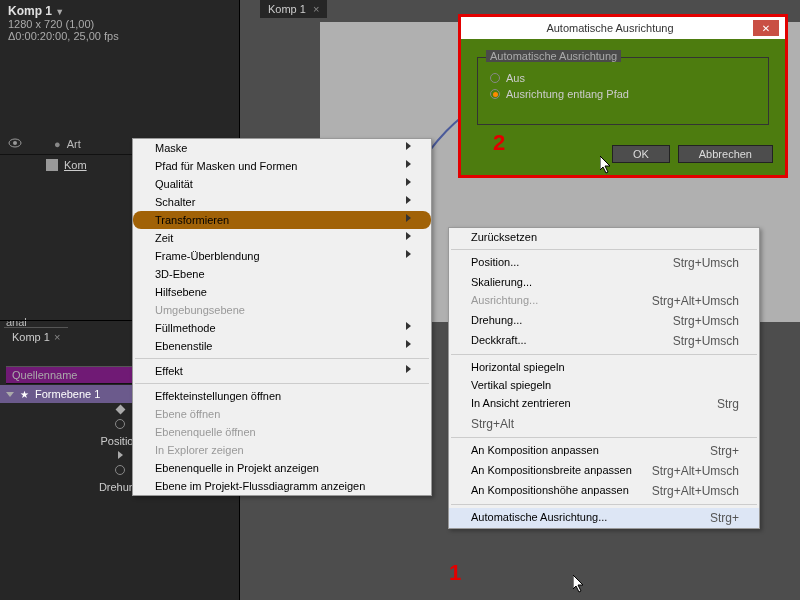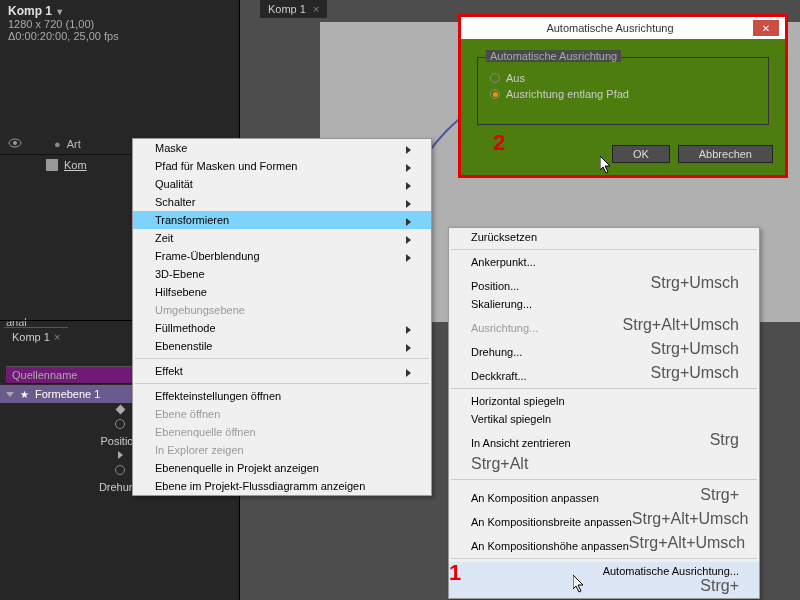--- a/index.html
+++ b/index.html
@@ -38,30 +38,30 @@
 
   
   .viewer { position: absolute; left: 240px; top: 0; right: 0; height: 600px; background: #4d4d4d; }
   .comp-tab-top { position: absolute; left: 20px; top: 0; color: #ccc; padding: 3px 8px; background: #262626; }
   .canvas { position: absolute; left: 80px; top: 22px; width: 480px; height: 300px; background: #b0b0b0; }
   .curve { position: absolute; left: 80px; top: 22px; }
 
   
   .menu { position: absolute; background: #f0f0f0; border: 1px solid #999; box-shadow: 2px 2px 4px rgba(0,0,0,.3); color: #000; }
   .menu1 { left: 132px; top: 138px; width: 300px; }
-  .menu-item { display: flex; justify-content: space-between; align-items: flex-end; padding: 3px 20px 3px 22px; white-space: nowrap; position: relative; }
-  .menu-item.highlighted { background: #7dd3fc; }
+  .menu-item { display: flex; justify-content: space-between; align-items: flex-start; padding: 3px 20px 3px 22px; white-space: nowrap; position: relative; }
+  .menu-item.highlighted { background: #a16207; border-radius: 8px; }
   .menu-item.disabled { color: #999; }
   .menu-sep { height: 1px; background: #ccc; margin: 3px 2px; }
   .submenu-arrow { width:0; height:0; border-top:4px solid transparent; border-bottom:4px solid transparent; border-left:5px solid #333; }
 
   
   .menu2 { left: 448px; top: 227px; width: 312px; }
-  .shortcut { color: #555; font-size: 16px; }
-  .menu-item.highlighted2 { background: #dde6f5; flex-direction: column; }
+  .shortcut { color: #555; font-size: 12px; }
+  .menu-item.highlighted2 { background: #dde6f5; }
 
   
   .dialog { position: absolute; left: 458px; top: 14px; width: 330px; border: 3px solid #e20000; background: #4d7c0f; }
   .dialog-titlebar { display: flex; justify-content: space-between; align-items: center; background: #fff; color: #333; padding: 3px 6px; }
   .dialog-close { background: #c94f44; color: #fff; width: 26px; height: 16px; display: flex; align-items: center; justify-content: center; font-size: 10px; }
   .dialog-body { padding: 12px 16px; }
   .fieldset { border: 1px solid #333; padding: 10px 12px 20px; position: relative; margin-top: 6px; }
   .fieldset-legend { position: absolute; top: -8px; left: 8px; background: #4a4a4a; padding: 0 4px; color: #aaa; }
   .radio-row { display: flex; align-items: center; gap: 6px; margin: 4px 0; color: #ccc; }
   .radio { width: 10px; height: 10px; border: 1px solid #888; border-radius: 50%; display: inline-flex; align-items: center; justify-content: center; }
@@ -219,23 +219,20 @@
       <span>Ebene im Projekt-Flussdiagramm anzeigen</span>
     </div>
   </div>
 
 <div class="menu menu2" id="menu2">
     <div class="menu-item">
       <span>Zurücksetzen</span>
     </div>
     <div class="menu-sep"></div>
     <div class="menu-item">
-      <span>Ankerpunkt...</span>
-    </div>
-    <div class="menu-item">
       <span>Position...</span>
       <span class="shortcut">Strg+Umsch</span>
     </div>
     <div class="menu-item">
       <span>Skalierung...</span>
     </div>
     <div class="menu-item disabled">
       <span>Ausrichtung...</span>
       <span class="shortcut">Strg+Alt+Umsch</span>
     </div>

